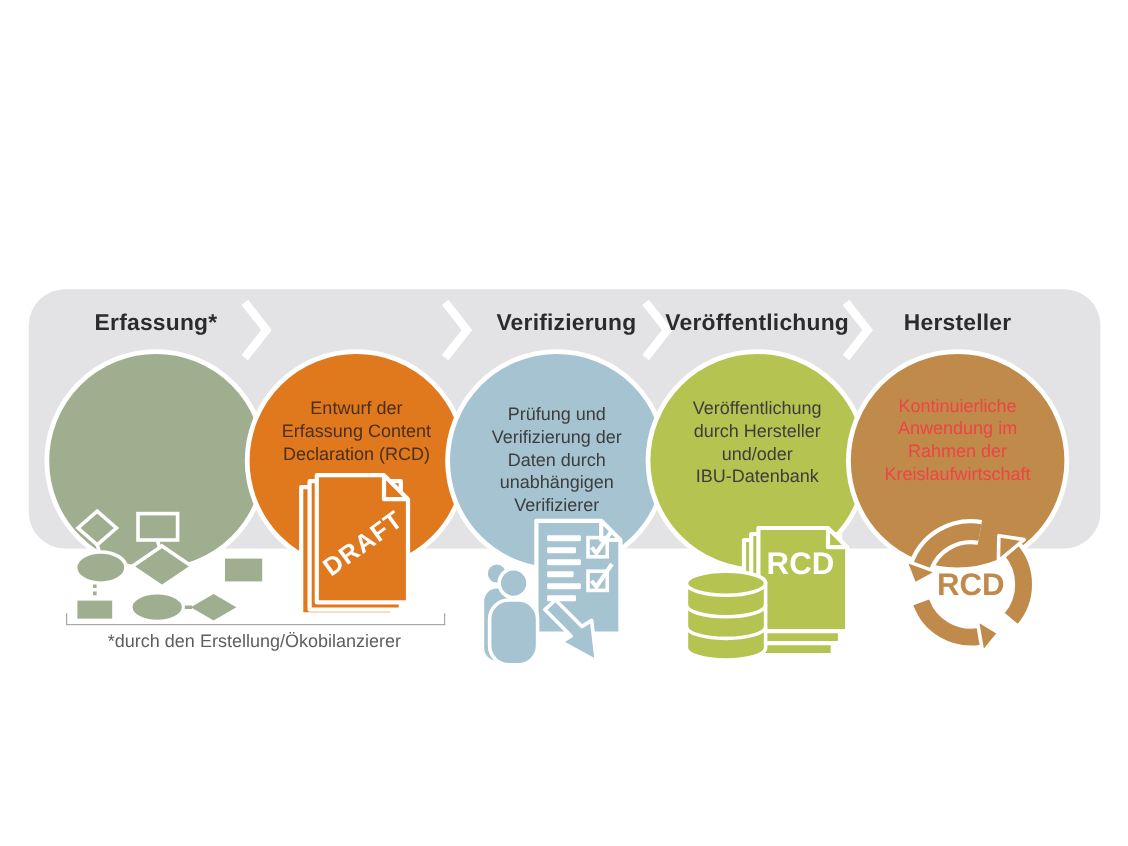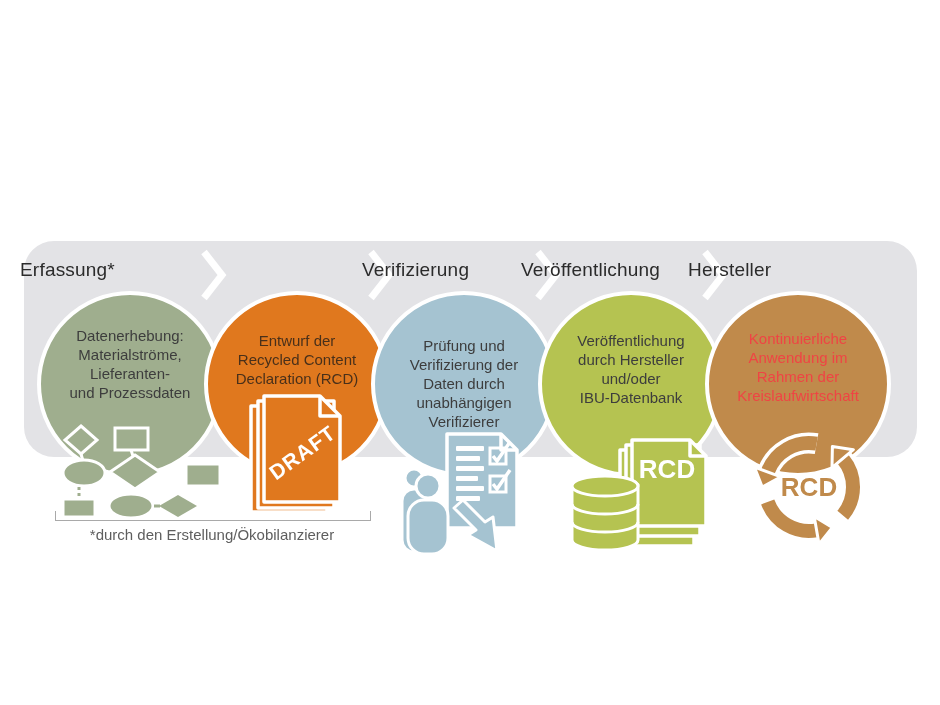--- a/index.html
+++ b/index.html
@@ -5,22 +5,22 @@
   html,body{margin:0;padding:0;background:#fff;}
   #stage{
     position:relative;width:940px;height:705px;background:#ffffff;overflow:hidden;
     font-family:"Liberation Sans",sans-serif;
   }
   .band{
     position:absolute;left:24px;top:241px;width:893px;height:216px;
     background:#e3e3e6;border-radius:30px;z-index:1;
   }
   .step-label{
-    position:absolute;top:259px;width:220px;text-align:left;
-    font-size:19px;font-weight:normal;color:#2b2b2b;letter-spacing:.2px;
+    position:absolute;top:259px;width:220px;text-align:center;
+    font-size:19px;font-weight:bold;color:#2b2b2b;letter-spacing:.2px;
     white-space:nowrap;z-index:3;
   }
   .chevron{position:absolute;top:247px;width:30px;height:56px;z-index:2;}
   .circle{
     position:absolute;top:291px;width:186px;height:186px;border-radius:50%;
     border:4px solid #ffffff;box-sizing:border-box;z-index:3;
   }
   .circle-text{
     position:absolute;width:170px;text-align:center;
     font-size:15px;line-height:19px;color:#3d3d3d;
@@ -62,26 +62,22 @@
   <svg class="chevron" style="left:700px" viewBox="0 0 30 56">
       <polyline points="5,5 23,28 5,51" fill="none" stroke="#ffffff" stroke-width="7" stroke-linejoin="miter"></polyline>
     </svg>
 
   <div class="circle" style="left:37px;background:#9fae8e"></div>
   <div class="circle" style="left:204px;background:#e0781e"></div>
   <div class="circle" style="left:371px;background:#a5c3d1"></div>
   <div class="circle" style="left:538px;background:#b5c351"></div>
   <div class="circle" style="left:705px;background:#c08a4b"></div>
 
-  <div class="circle-text" style="left:45px;top:326px">Datenerhebung:
-Materialströme,
-Lieferanten-
-und Prozessdaten</div>
   <div class="circle-text" style="left:212px;top:331px;color:#49301a">Entwurf der
-Recycled Content
+Erfassung Content
 Declaration (RCD)</div>
   <div class="circle-text" style="left:379px;top:336px">Prüfung und
 Verifizierung der
 Daten durch
 unabhängigen
 Verifizierer</div>
   <div class="circle-text" style="left:546px;top:331px">Veröffentlichung
 durch Hersteller
 und/oder
 IBU-Datenbank</div>

